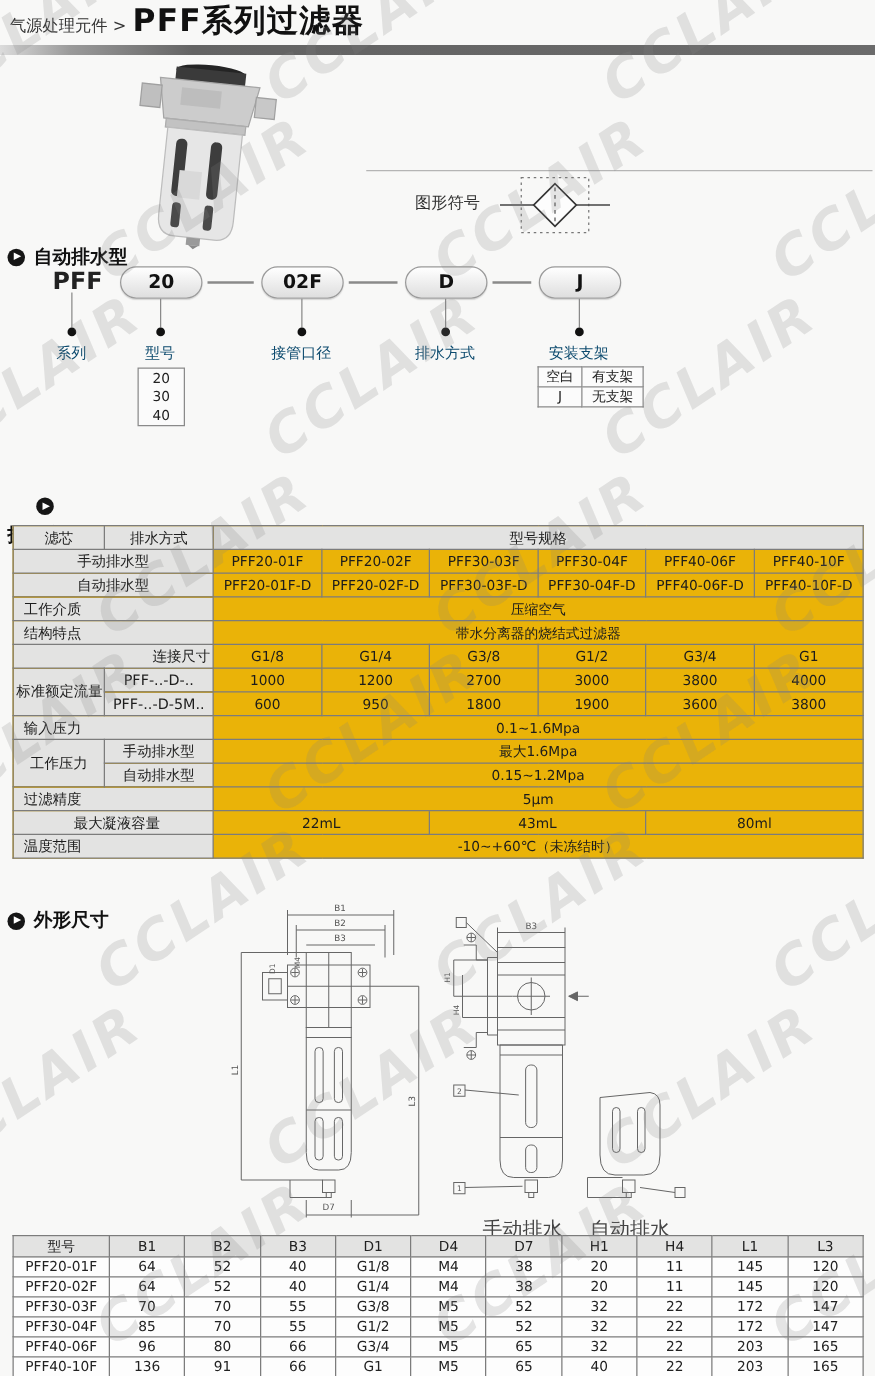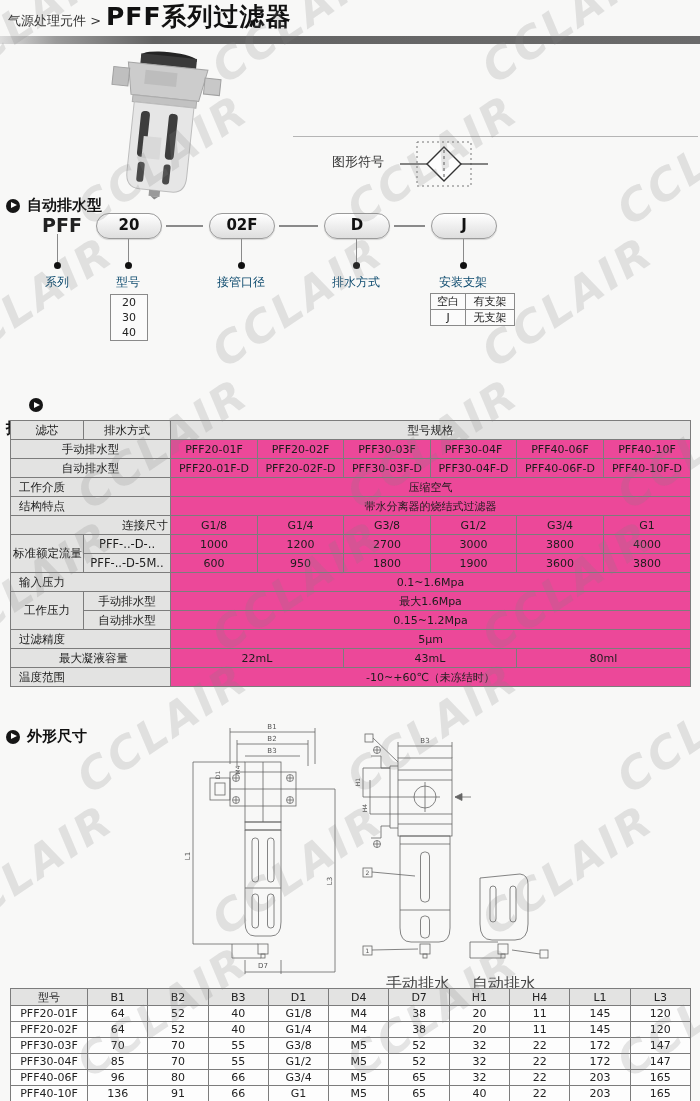--- a/index.html
+++ b/index.html
@@ -32,21 +32,21 @@
         font-size:15px;font-weight:bold;color:#111;box-shadow:0 1px 1px rgba(0,0,0,.15);}
   .dash{top:225px;height:0;border-top:2px solid #8a8a8a;}
   .vline{width:0;border-left:1px solid #8a8a8a;}
   .dot{width:7px;height:7px;border-radius:50%;background:#111;}
   .dlabel{top:274px;font-size:12px;color:#0c4a6e;transform:translateX(-50%);white-space:nowrap;}
   .mini{border-collapse:collapse;font-size:11px;background:#fbfbfb;}
   .mini td{border:1px solid #8a8a8a;text-align:center;padding:0 4px;height:15px;line-height:15px;white-space:nowrap;}
   .optbox{border:1px solid #8a8a8a;font-size:11px;text-align:center;line-height:15px;background:#fbfbfb;}
 
   
-  table.tech{border-collapse:collapse;table-layout:fixed;width:680px;font-size:11px;background:#ec4899;}
+  table.tech{border-collapse:collapse;table-layout:fixed;width:680px;font-size:11px;background:#eab308;}
   table.tech td{border:1px solid #7c7c7c;height:18px;text-align:center;padding:0 2px;
                 overflow:hidden;white-space:nowrap;color:#1c1c1c;}
   table.tech td.lbl{background:#e3e3e2;font-size:11.5px;}
   table.tech{border:1.5px solid #666;}
 
   
   table.dims{border-collapse:collapse;table-layout:fixed;width:680px;font-size:11px;background:#fdfdfd;border:1.5px solid #666;}
   table.dims td,table.dims th{border:1px solid #7c7c7c;height:15px;text-align:center;padding:0;font-weight:normal;white-space:nowrap;}
   table.dims th{background:#e3e3e2;height:16px;}
 

